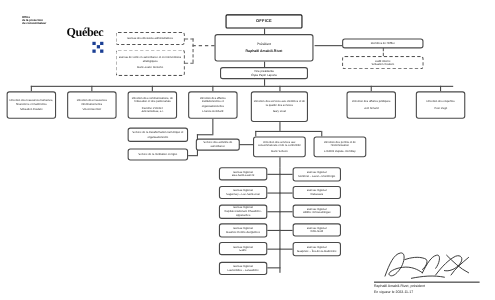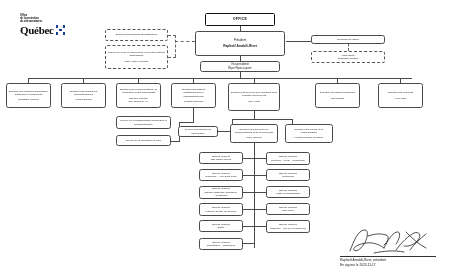--- a/index.html
+++ b/index.html
@@ -26,21 +26,21 @@
   .ln.h{height:0.55px;}
   .ln.v{width:0.55px;}
   .dl{position:absolute;z-index:1;}
   .dl.h{border-top:0.6px dashed #666;height:0;}
   .dl.v{border-left:0.6px dashed #666;width:0;}
 
   
   #logo{position:absolute;left:20px;top:14px;width:74px;height:26px;z-index:5;}
   #logo .lt{font-size:2.6px;line-height:1.22;color:#0a0a0a;font-weight:bold;
             letter-spacing:-0.02px;}
-  #logo .qwrap{display:flex;align-items:flex-end;gap:2px;margin-top:1.5px;}
+  #logo .qwrap{display:flex;align-items:flex-end;gap:2px;margin-top:1.5px;flex-direction:column;}
   #logo .qb{font-family:"Liberation Serif","DejaVu Serif",serif;font-weight:bold;
             font-size:11px;line-height:11px;color:#0b0b0b;letter-spacing:-0.3px;}
   #logo .flag{display:grid;grid-template-columns:repeat(3,2.6px);
               grid-template-rows:repeat(3,2.6px);gap:0.9px;margin-bottom:1.2px;}
   #logo .flag i{background:#1b3f94;display:block;}
   #logo .flag i.w{background:#ffffff;}
 
   
   #sig{position:absolute;left:340px;top:228px;width:106px;height:42px;z-index:5;}
   #sig svg{position:absolute;left:4px;top:-2px;}

